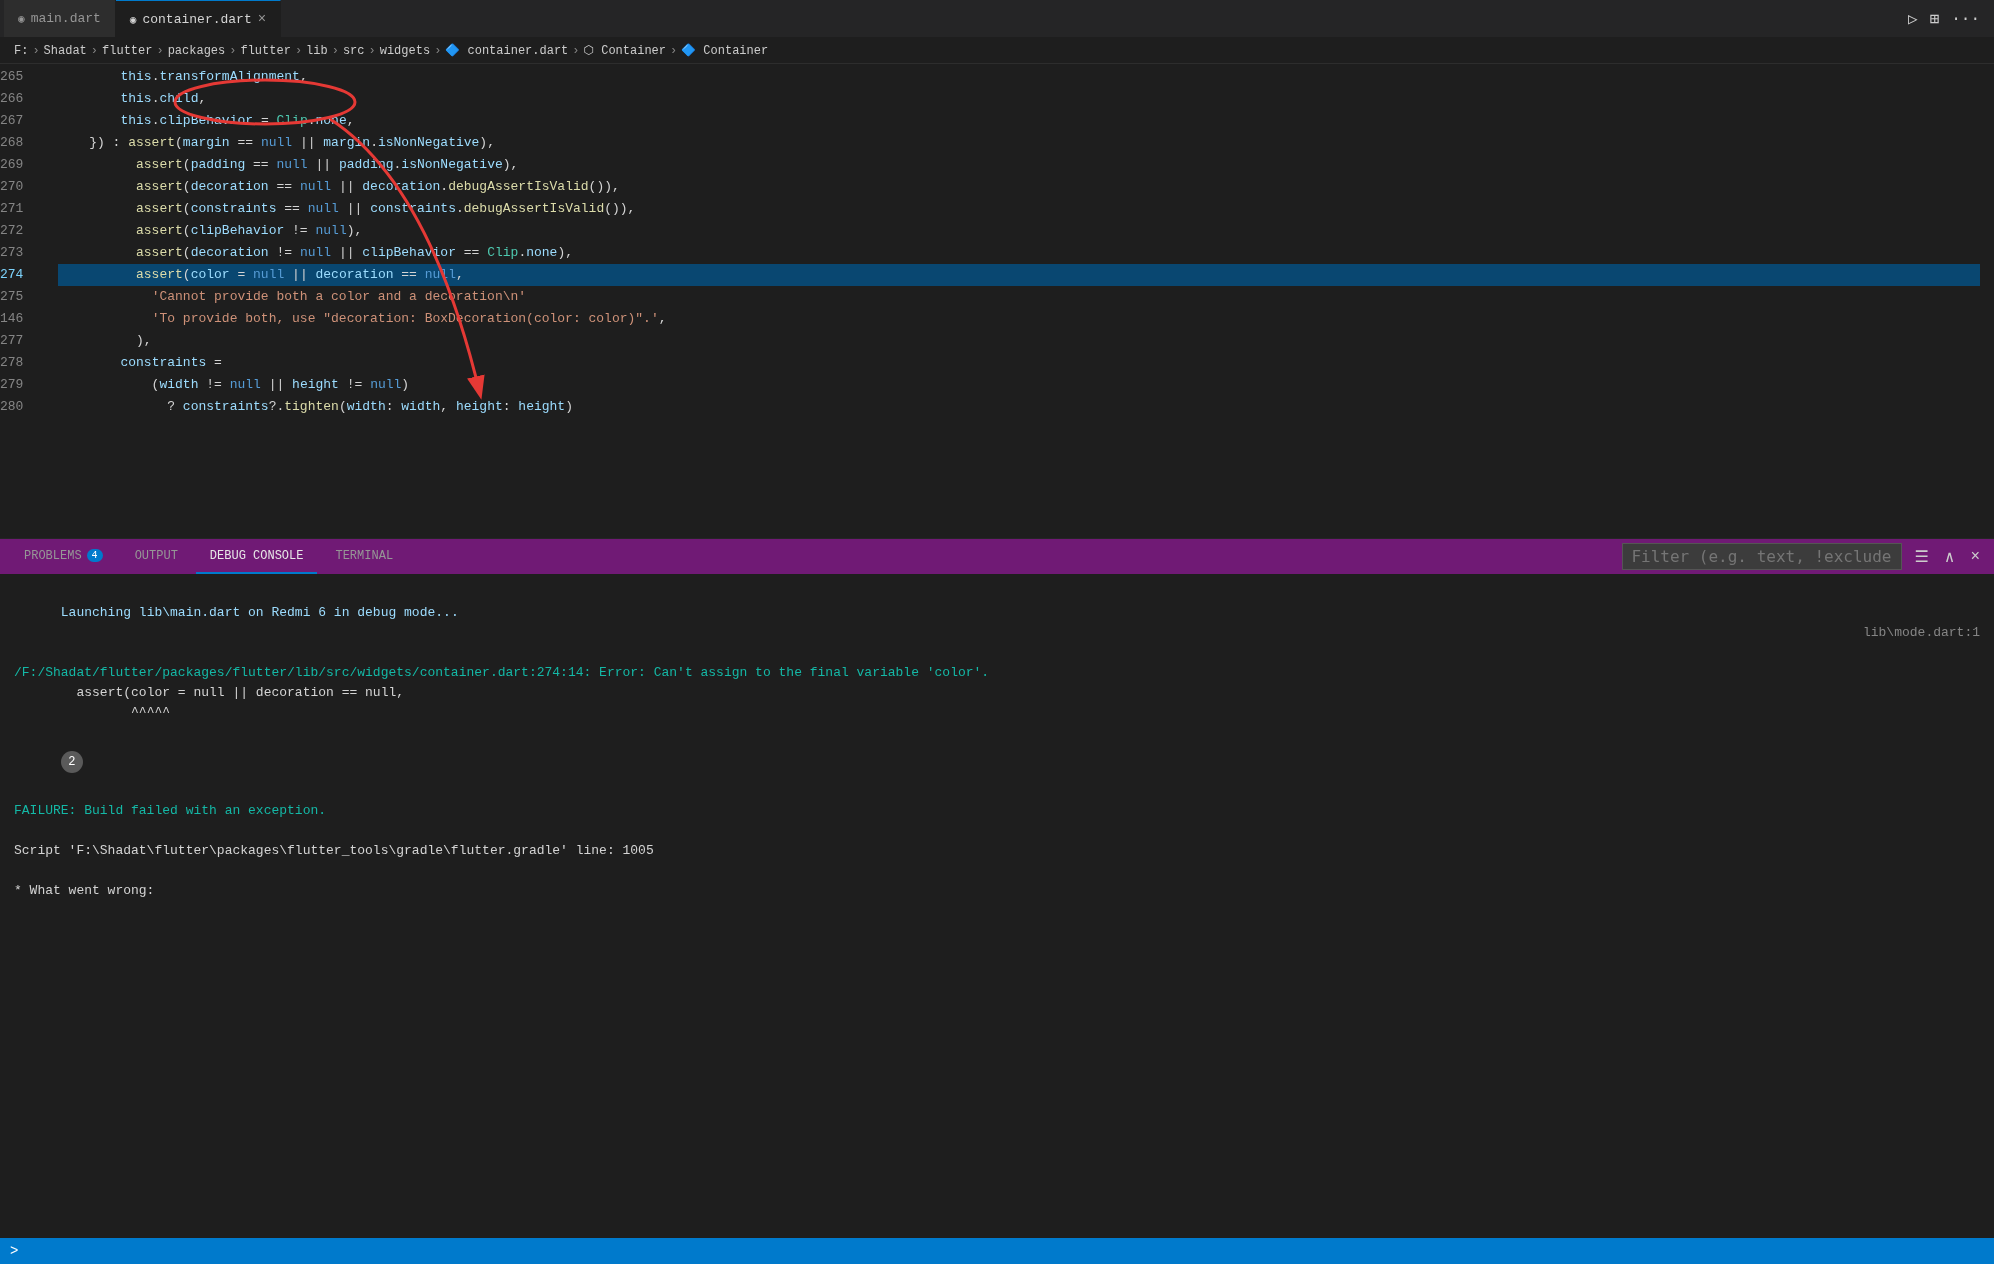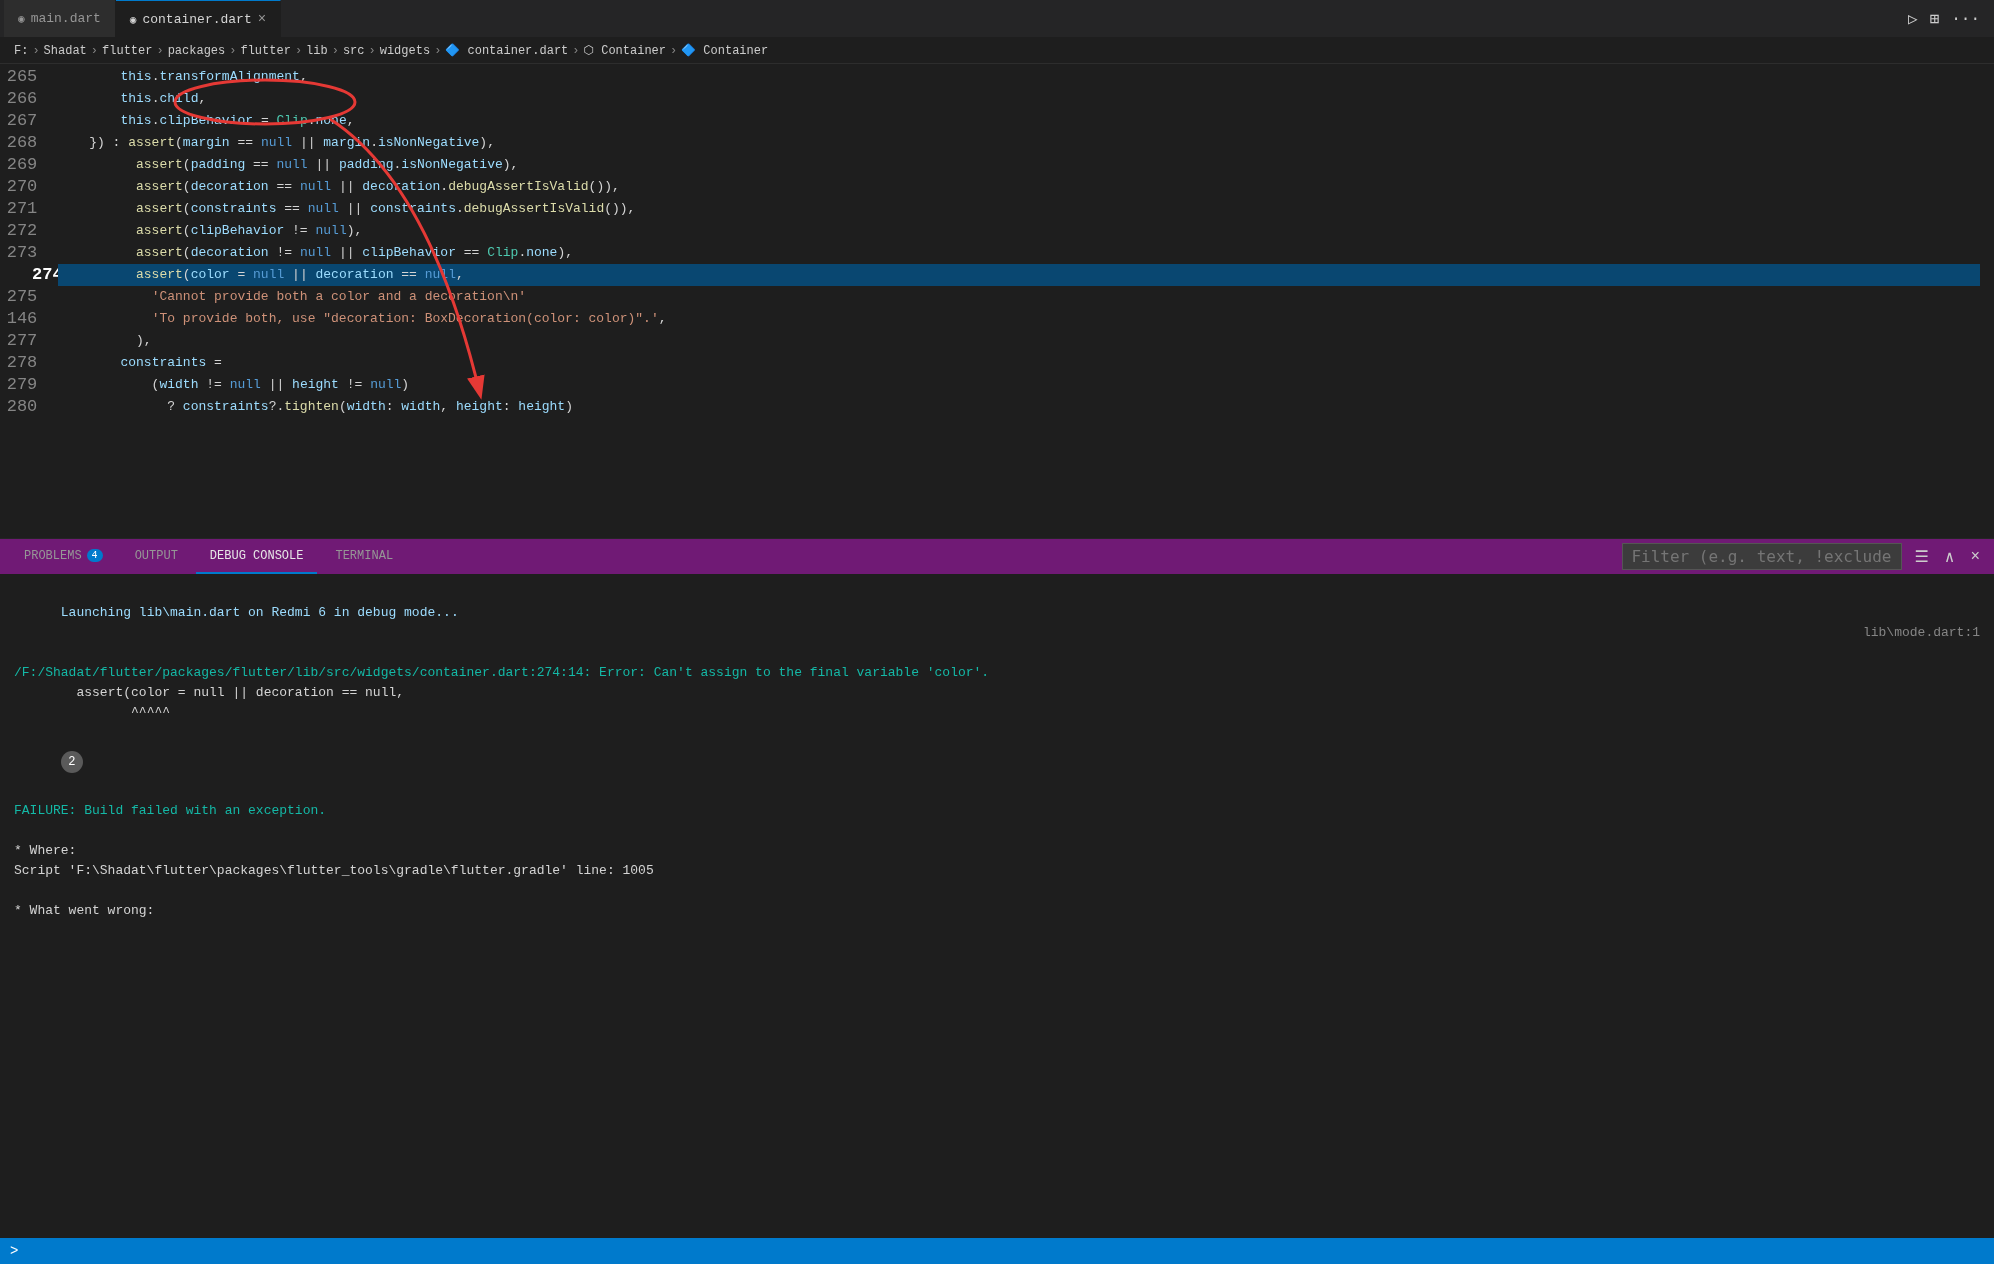--- a/index.html
+++ b/index.html
@@ -88,24 +88,24 @@
     
     .editor-area {
       display: flex;
       height: 474px;
       overflow: hidden;
       background: #1e1e1e;
     }
 
     .line-numbers {
       width: 58px;
-      text-align: center;
+      text-align: left;
       padding-right: 14px;
       color: #858585;
-      font-size: 17px;
+      font-size: 13px;
       line-height: 22px;
       user-select: none;
       background: #1e1e1e;
       flex-shrink: 0;
       padding-top: 2px;
     }
 
     .code-content {
       flex: 1;
       padding-top: 2px;
@@ -328,21 +328,21 @@
     <div class="line-numbers">
       <div>265</div>
       <div>266</div>
       <div>267</div>
       <div>268</div>
       <div>269</div>
       <div>270</div>
       <div>271</div>
       <div>272</div>
       <div>273</div>
-      <div style="color:#ffffff; font-weight:bold;padding-left:32px;">274</div>
+      <div style="color:#7dd3fc; font-weight:normal;">274</div>
       <div>275</div>
       <div>146</div>
       <div>277</div>
       <div>278</div>
       <div>279</div>
       <div>280</div>
     </div>
     <div class="code-content">
       <div class="code-line"><span class="plain">        </span><span class="param">this</span><span class="plain">.</span><span class="param">transformAlignment</span><span class="plain">,</span></div>
       <div class="code-line"><span class="plain">        </span><span class="param">this</span><span class="plain">.</span><span class="param">child</span><span class="plain">,</span></div>
@@ -410,21 +410,20 @@
       <span style="float:right; color:#858585; margin-left:800px;">lib\mode.dart:1</span>
     </div>
     <div class="console-line console-error">/F:/Shadat/flutter/packages/flutter/lib/src/widgets/container.dart:274:14: Error: Can't assign to the final variable 'color'.</div>
     <div class="console-line console-plain">        assert(color = null || decoration == null,</div>
     <div class="console-line console-plain">               ^^^^^</div>
     <div class="console-line" style="margin: 8px 0;">
       <span class="circle-badge">2</span>
     </div>
     <div class="console-line console-error">FAILURE: Build failed with an exception.</div>
     <div class="console-line">&nbsp;</div>
-    <div class="console-line console-plain">* Where:</div>
     <div class="console-line console-plain">Script 'F:\Shadat\flutter\packages\flutter_tools\gradle\flutter.gradle' line: 1005</div>
     <div class="console-line">&nbsp;</div>
     <div class="console-line console-plain">* What went wrong:</div>
   </div>
 </div>
 
 <div class="bottom-bar">
   <div class="prompt">
     <span>&gt;</span>
   </div>

